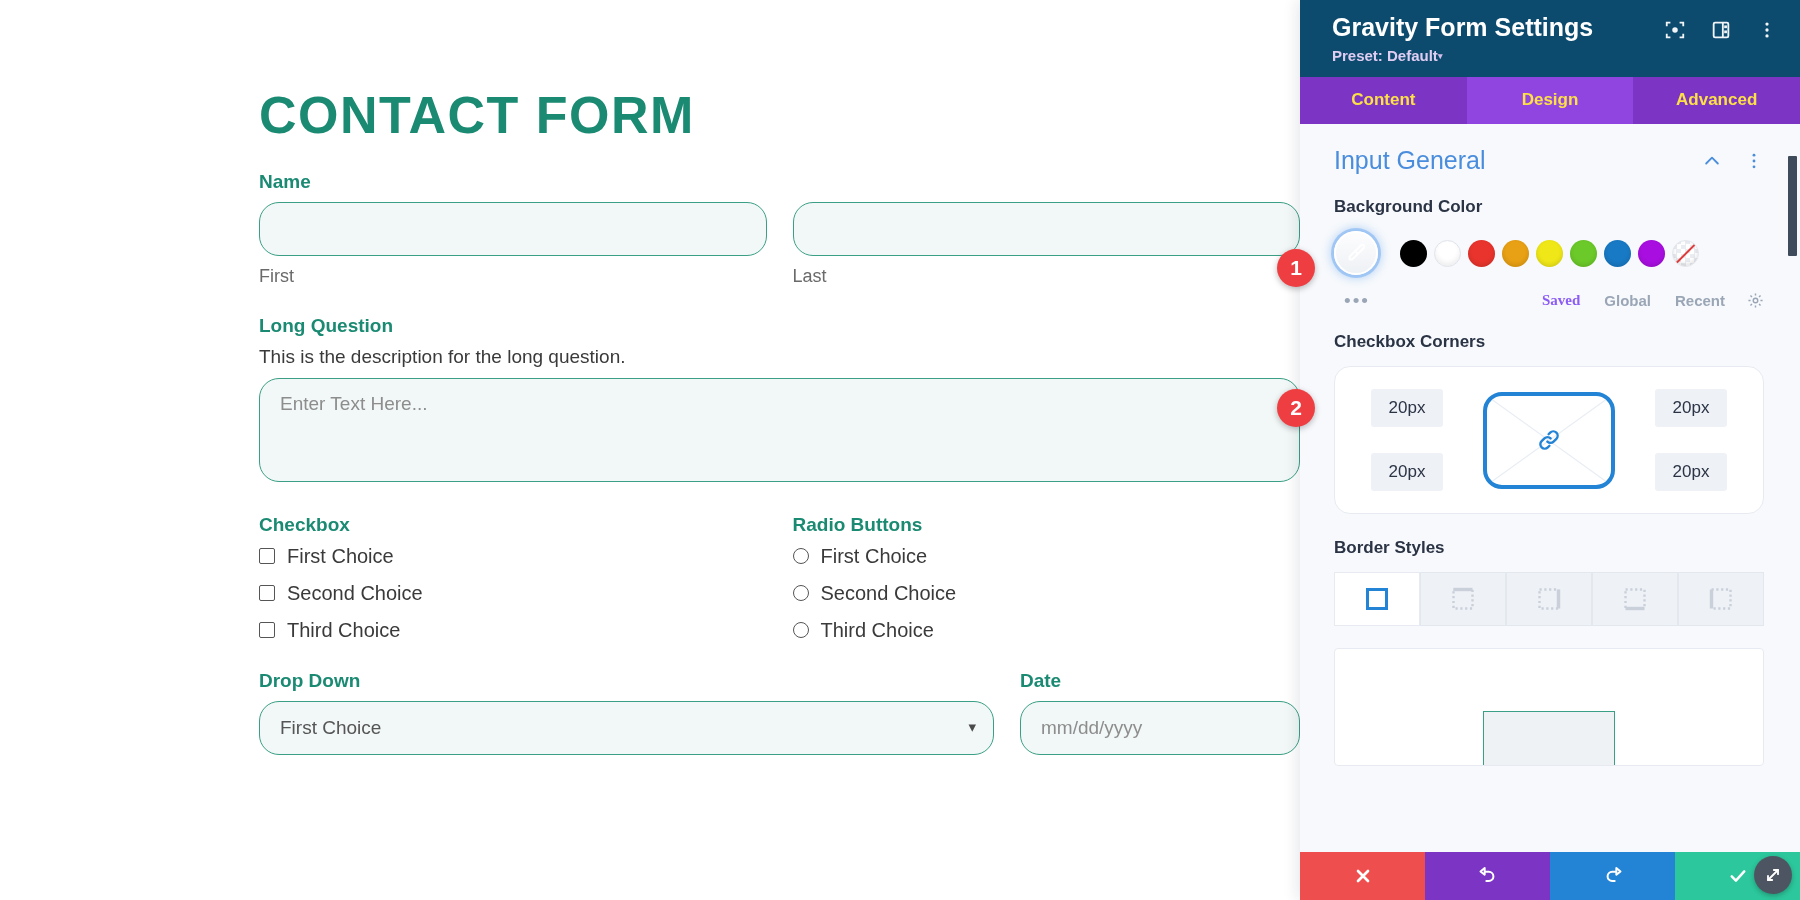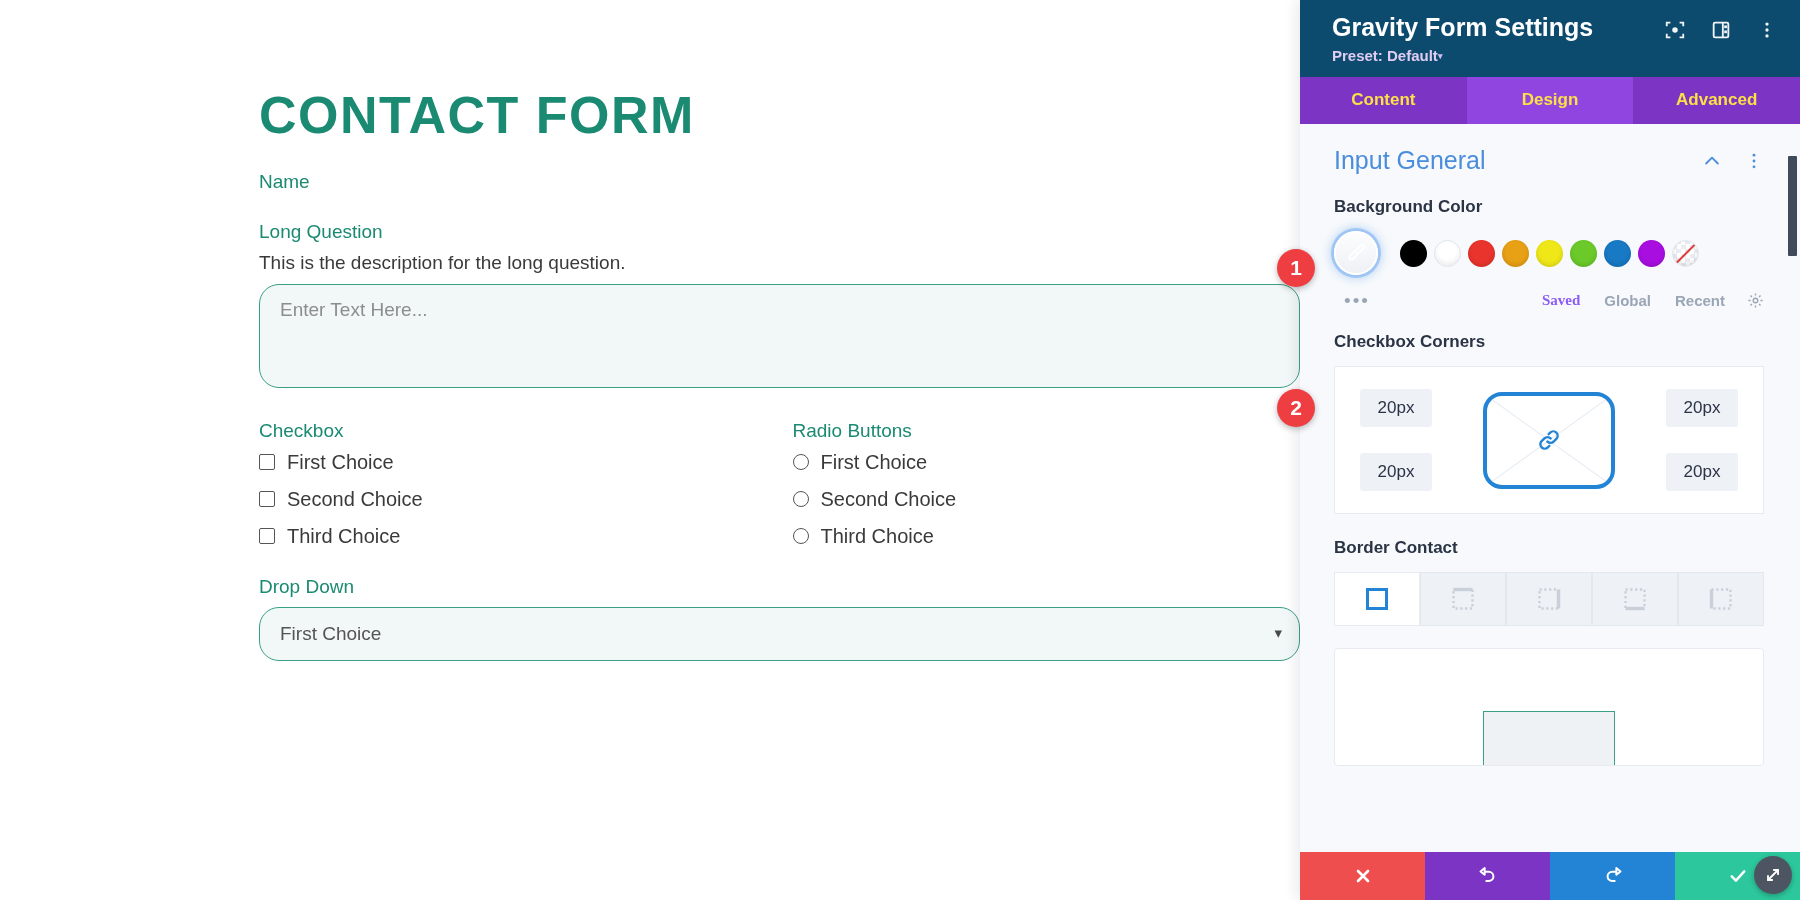--- a/index.html
+++ b/index.html
@@ -22,21 +22,21 @@
   .form-title {
     font-size: 52px; font-weight: 800; color: #1b8a72;
     letter-spacing: 1.5px; line-height: 1.05;
     font-family: "Liberation Sans", sans-serif;
   }
   .form-subtitle {
     font-size: 26px; color: #1c1c1c; margin-top: 12px; font-weight: 400;
   }
   .field-block { margin-top: 28px; }
   .field-label {
-    font-size: 19px; font-weight: 400; color: #1b8a72; margin-bottom: 9px;
+    font-size: 19px; font-weight: 700; color: #1b8a72; margin-bottom: 9px;
   }
   .field-desc { font-size: 19px; color: #3a3a3a; margin-bottom: 10px; }
   .row2 { display: flex; gap: 26px; }
   .col { flex: 1 1 0; min-width: 0; }
 
   .inp {
     width: 100%; height: 54px;
     background: #f2f8f7;
     border: 1.6px solid #3a9f85;
     border-radius: 20px;
@@ -180,21 +180,21 @@
   .meta-link {
     font-size: 15px; font-weight: 700; color: #9aa6b6;
     margin-left: 24px; cursor: pointer;
   }
   .meta-link.active { color: #8b5cf6; font-family: Liberation Serif, serif; }
   .gear { width: 17px; height: 17px; margin-left: 22px; cursor: pointer; }
 
   
   .box {
     background: #ffffff; border: 1px solid #e7ebf1;
-    border-radius: 0; padding: 22px 25px;
+    border-radius: 16px; padding: 22px 36px;
     margin-bottom: 24px;
   }
   .corners {
     display: grid;
     grid-template-columns: auto 1fr auto;
     grid-template-rows: auto auto;
     align-items: center; justify-items: center;
     row-gap: 26px;
   }
   .cnum {
@@ -271,20 +271,30 @@
 <body>
 
 <div id="root">
 
   <div class="form-area">
 
     <div class="form-title">CONTACT FORM</div>
 
     <div class="field-block">
       <div class="field-label">Name</div>
+      <div class="row2">
+        <div class="col">
+          <input class="inp" type="text" placeholder="" style="">
+          <div class="inp-sub">First</div>
+        </div>
+        <div class="col">
+          <input class="inp" type="text" placeholder="" style="">
+          <div class="inp-sub">Last</div>
+        </div>
+      </div>
     </div>
 
     <div class="field-block">
       <div class="field-label">Long Question</div>
       <div class="field-desc">This is the description for the long question.</div>
       <textarea class="textarea" placeholder="Enter Text Here..." style=""></textarea>
     </div>
 
     <div class="field-block row2">
       <div class="col">
@@ -319,20 +329,24 @@
       </div>
     </div>
 
     <div class="field-block row2">
       <div class="col">
         <div class="field-label">Drop Down</div>
         <div class="select-wrap">
           <input class="inp" type="text" readonly="" value="First Choice" style="">
           <span class="select-caret">▾</span>
         </div>
+      </div>
+      <div class="col" style="max-width:280px;">
+        <div class="field-label">Date</div>
+        <input class="inp" type="text" placeholder="mm/dd/yyyy" style="">
       </div>
     </div>
   </div>
 
   <div class="badge" id="badge-1">1</div>
   <div class="badge" id="badge-2">2</div>
 
   <div class="panel">
 
     <div class="panel-header">
@@ -429,21 +443,21 @@
                 <path d="M10.5 13.5a4 4 0 0 0 5.7 0l2.6-2.6a4 4 0 0 0-5.7-5.7l-1.5 1.5"></path>
                 <path d="M13.5 10.5a4 4 0 0 0-5.7 0l-2.6 2.6a4 4 0 0 0 5.7 5.7l1.5-1.5"></path>
               </svg>
             </div>
             <div class="cnum">20px</div>
             <div class="cnum">20px</div>
             <div class="cnum">20px</div>
           </div>
         </div>
 
-        <div class="ctl-label">Border Contact</div>
+        <div class="ctl-label">Border Styles</div>
         <div class="bstyles">
           <div class="bstyle active">
             <svg width="26" height="26" viewBox="0 0 26 26">
               <rect x="3.5" y="3.5" width="19" height="19" fill="none" stroke="#2383d4" stroke-width="3"></rect>
             </svg>
           </div>
           <div class="bstyle">
             <svg width="26" height="26" viewBox="0 0 26 26">
               <rect x="3.5" y="3.5" width="19" height="19" fill="none" stroke="#c9d0da" stroke-width="2.4" stroke-dasharray="2.2 2.6"></rect>
               <path d="M3.5 3.5 H22.5" stroke="#c9d0da" stroke-width="3.4"></path>

